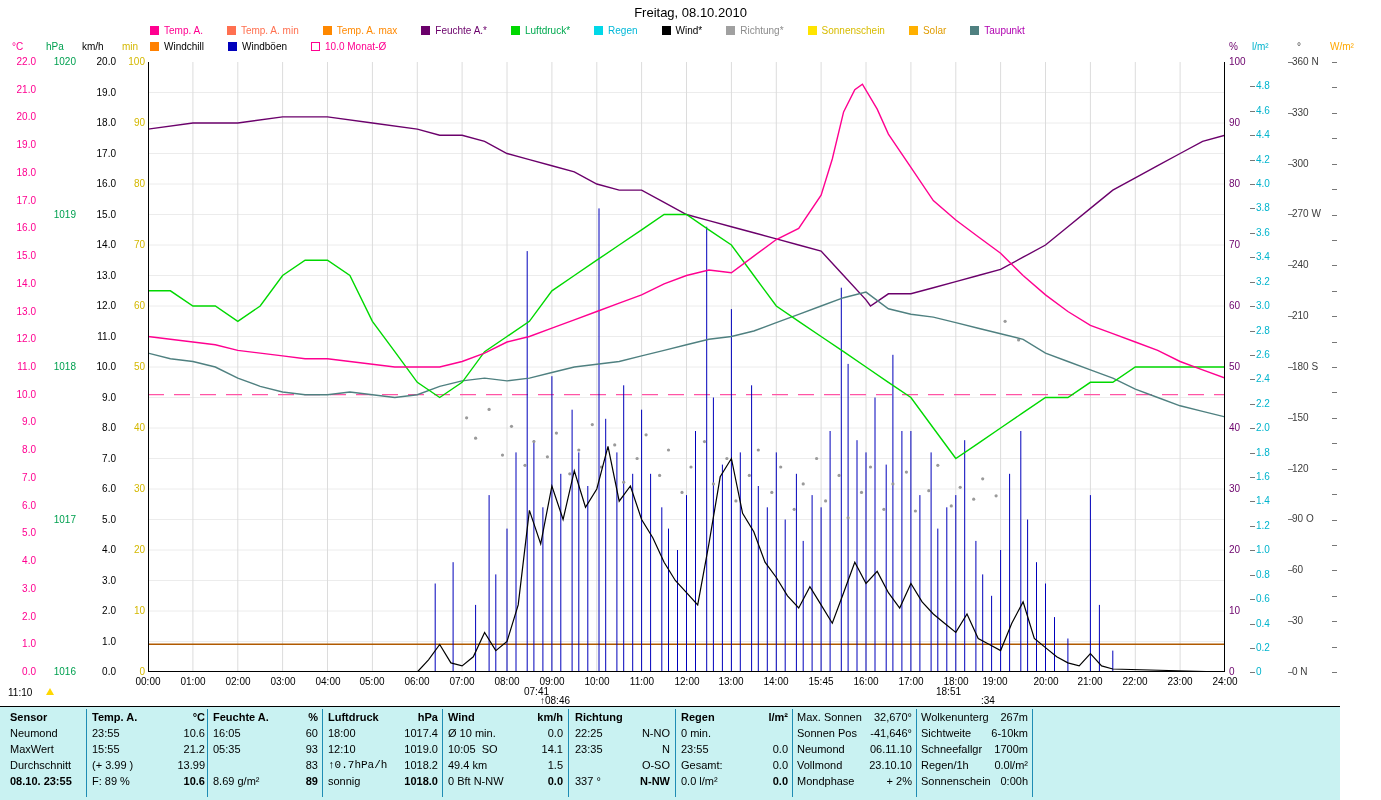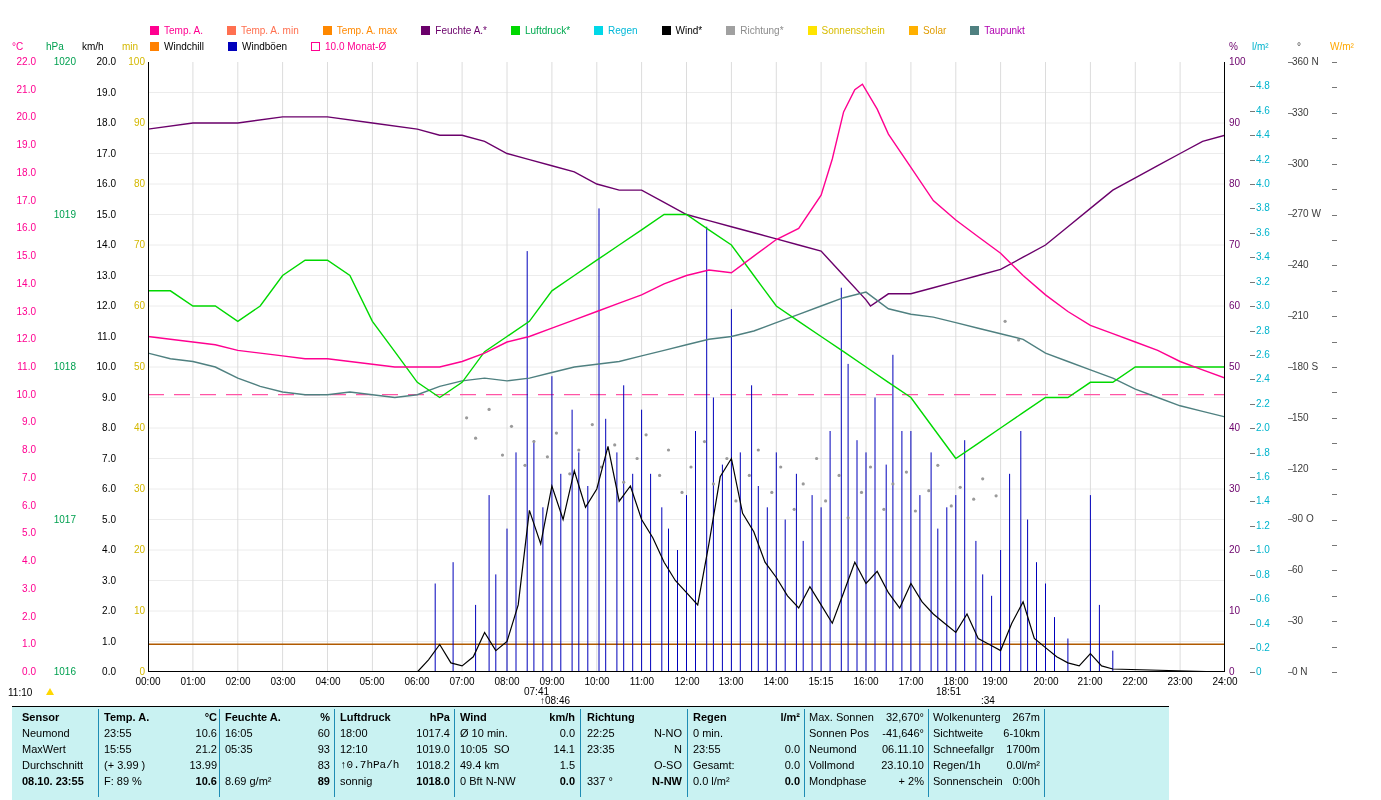--- a/index.html
+++ b/index.html
@@ -10,32 +10,33 @@
   #legend1{left:150px;top:25px;}
   #legend2{left:150px;top:41px;}
   .litem{display:flex;align-items:center;margin-right:24px;font-size:10px;white-space:nowrap;}
   .sw{width:9px;height:9px;margin-right:5px;display:inline-block;box-sizing:border-box;}
   .axl{position:absolute;font-size:10px;line-height:12px;white-space:nowrap;}
   .axl.r{text-align:right;}
   .tick{position:absolute;width:5px;height:1px;}
   .xl{position:absolute;top:676px;font-size:10px;width:44px;text-align:center;color:#000;}
   .ann{position:absolute;font-size:10px;color:#000;white-space:nowrap;}
   #plot{position:absolute;left:148px;top:62px;}
-  #btable{position:absolute;left:12px;top:706px;width:1157px;height:94px;background:#c9f2f2;border-top:1px solid #000;}
+  #btable{position:absolute;left:0;top:706px;width:1340px;height:94px;background:#c9f2f2;border-top:1px solid #000;}
   .tc{position:absolute;font-size:11px;line-height:13px;white-space:pre;color:#000;}
   .tc.b{font-weight:bold;}
   .tc.r{text-align:right;}
   .vsep{position:absolute;top:2px;height:88px;width:1px;background:#1e8cb4;}
   .sunmark{position:absolute;width:0;height:0;border-left:4px solid transparent;
            border-right:4px solid transparent;border-bottom:7px solid #ffd800;}
 </style>
 </head>
 <body>
 
 <div class="page">
+  <div class="title">Freitag, 08.10.2010</div>
 
   <div id="legend1" class="legend-row">
       <span class="litem">
         <span class="sw" style="background: rgb(255, 0, 144);"></span>
         <span style="color: rgb(255, 0, 144);">Temp. A.</span>
       </span>
       <span class="litem">
         <span class="sw" style="background: rgb(255, 112, 80);"></span>
         <span style="color: rgb(255, 112, 80);">Temp. A. min</span>
       </span>
@@ -464,21 +465,21 @@
       <span class="xl" style="left: 350px;">05:00</span>
       <span class="xl" style="left: 395px;">06:00</span>
       <span class="xl" style="left: 440px;">07:00</span>
       <span class="xl" style="left: 485px;">08:00</span>
       <span class="xl" style="left: 530px;">09:00</span>
       <span class="xl" style="left: 575px;">10:00</span>
       <span class="xl" style="left: 620px;">11:00</span>
       <span class="xl" style="left: 665px;">12:00</span>
       <span class="xl" style="left: 709px;">13:00</span>
       <span class="xl" style="left: 754px;">14:00</span>
-      <span class="xl" style="left: 799px;">15:15</span>
+      <span class="xl" style="left: 799px;">15:45</span>
       <span class="xl" style="left: 844px;">16:00</span>
       <span class="xl" style="left: 889px;">17:00</span>
       <span class="xl" style="left: 934px;">18:00</span>
       <span class="xl" style="left: 973px;">19:00</span>
       <span class="xl" style="left: 1024px;">20:00</span>
       <span class="xl" style="left: 1068px;">21:00</span>
       <span class="xl" style="left: 1113px;">22:00</span>
       <span class="xl" style="left: 1158px;">23:00</span>
       <span class="xl" style="left: 1203px;">24:00</span>
     </div>

